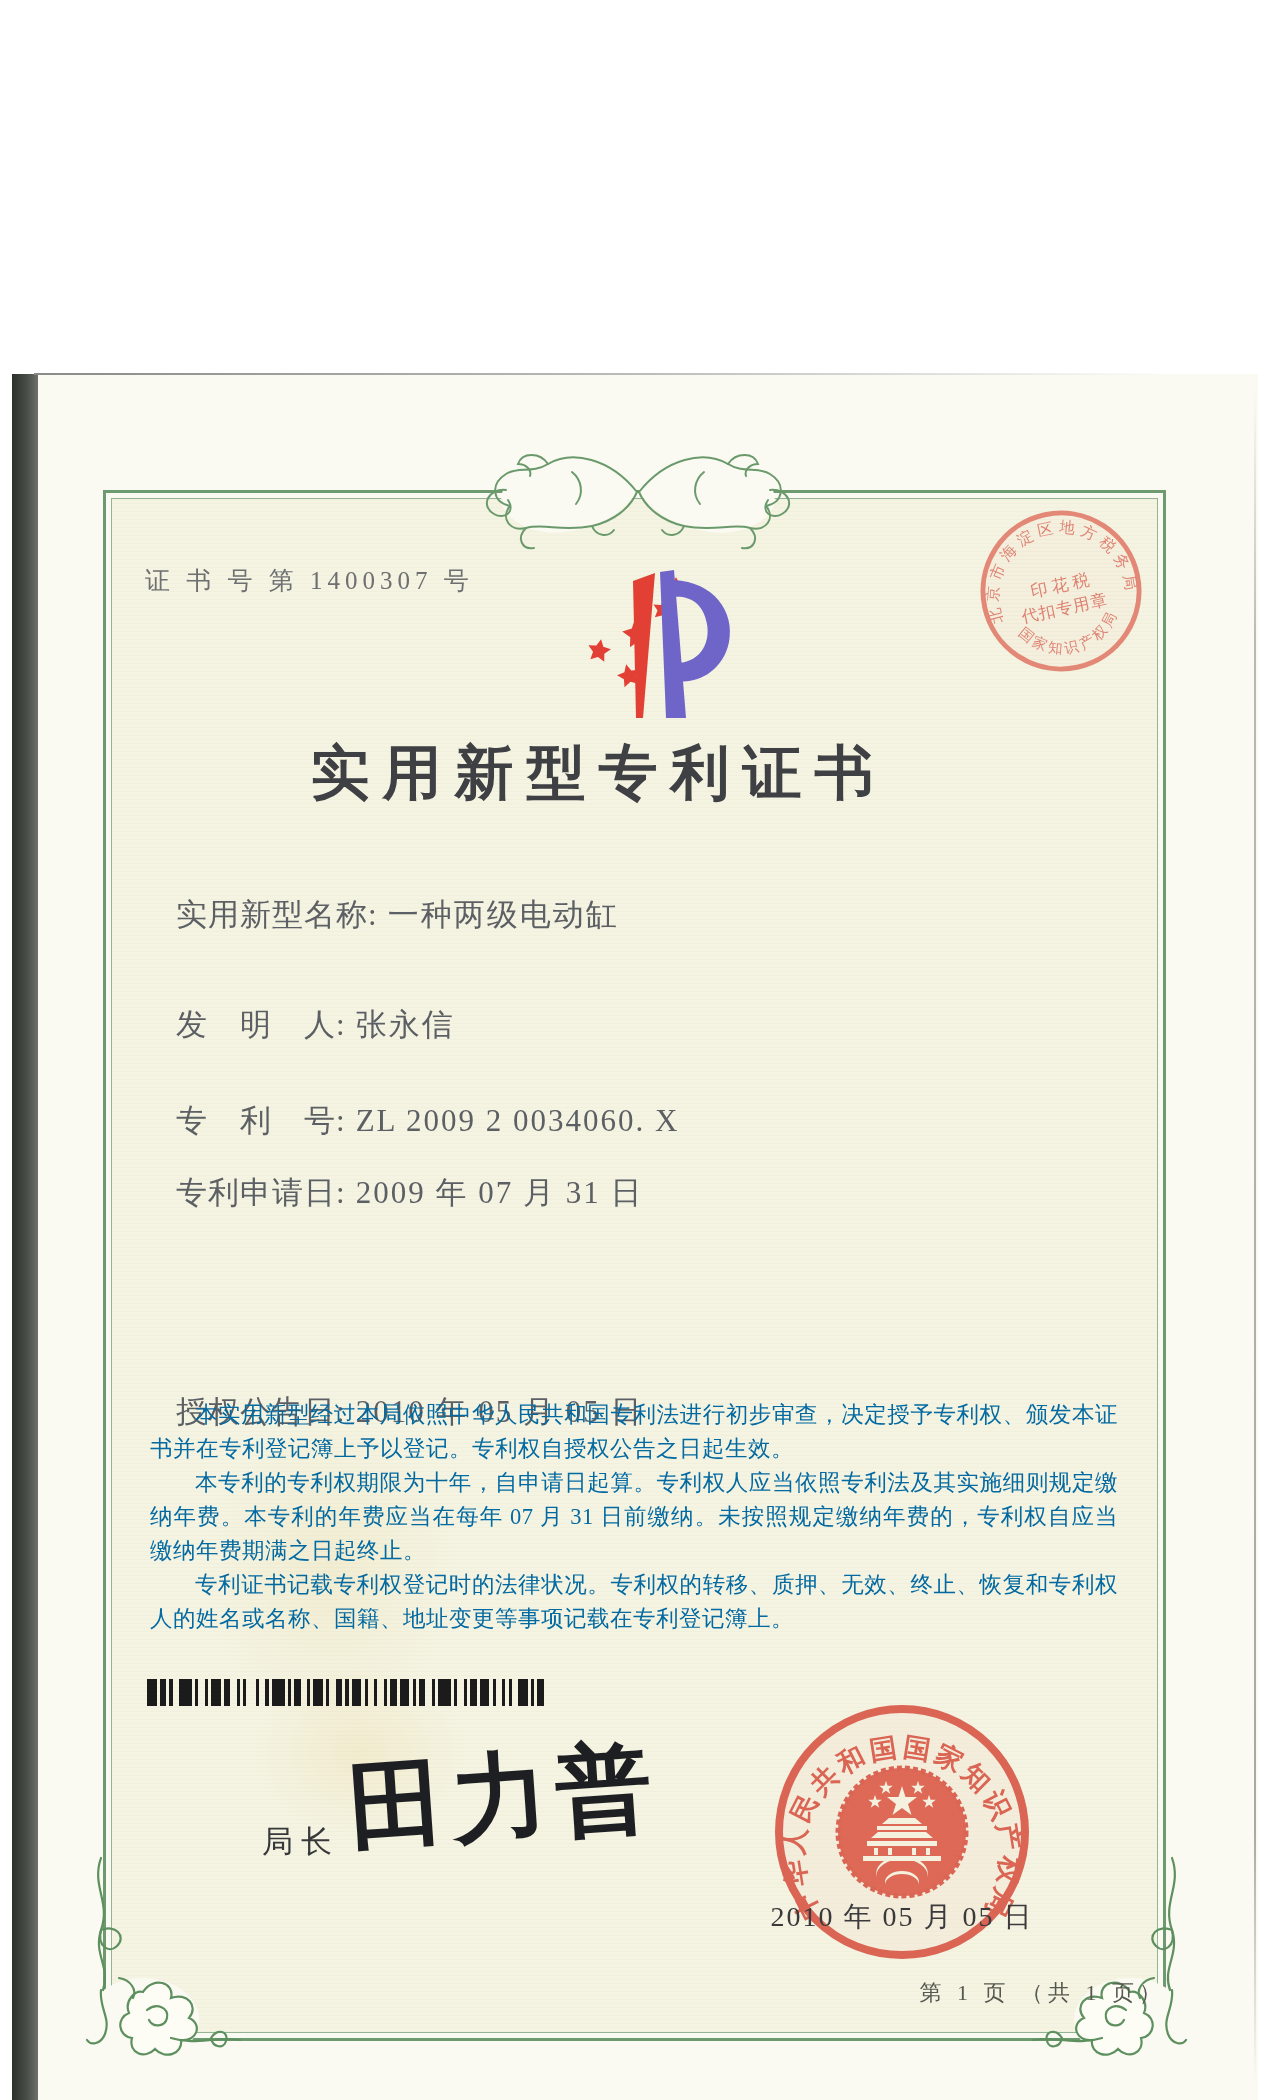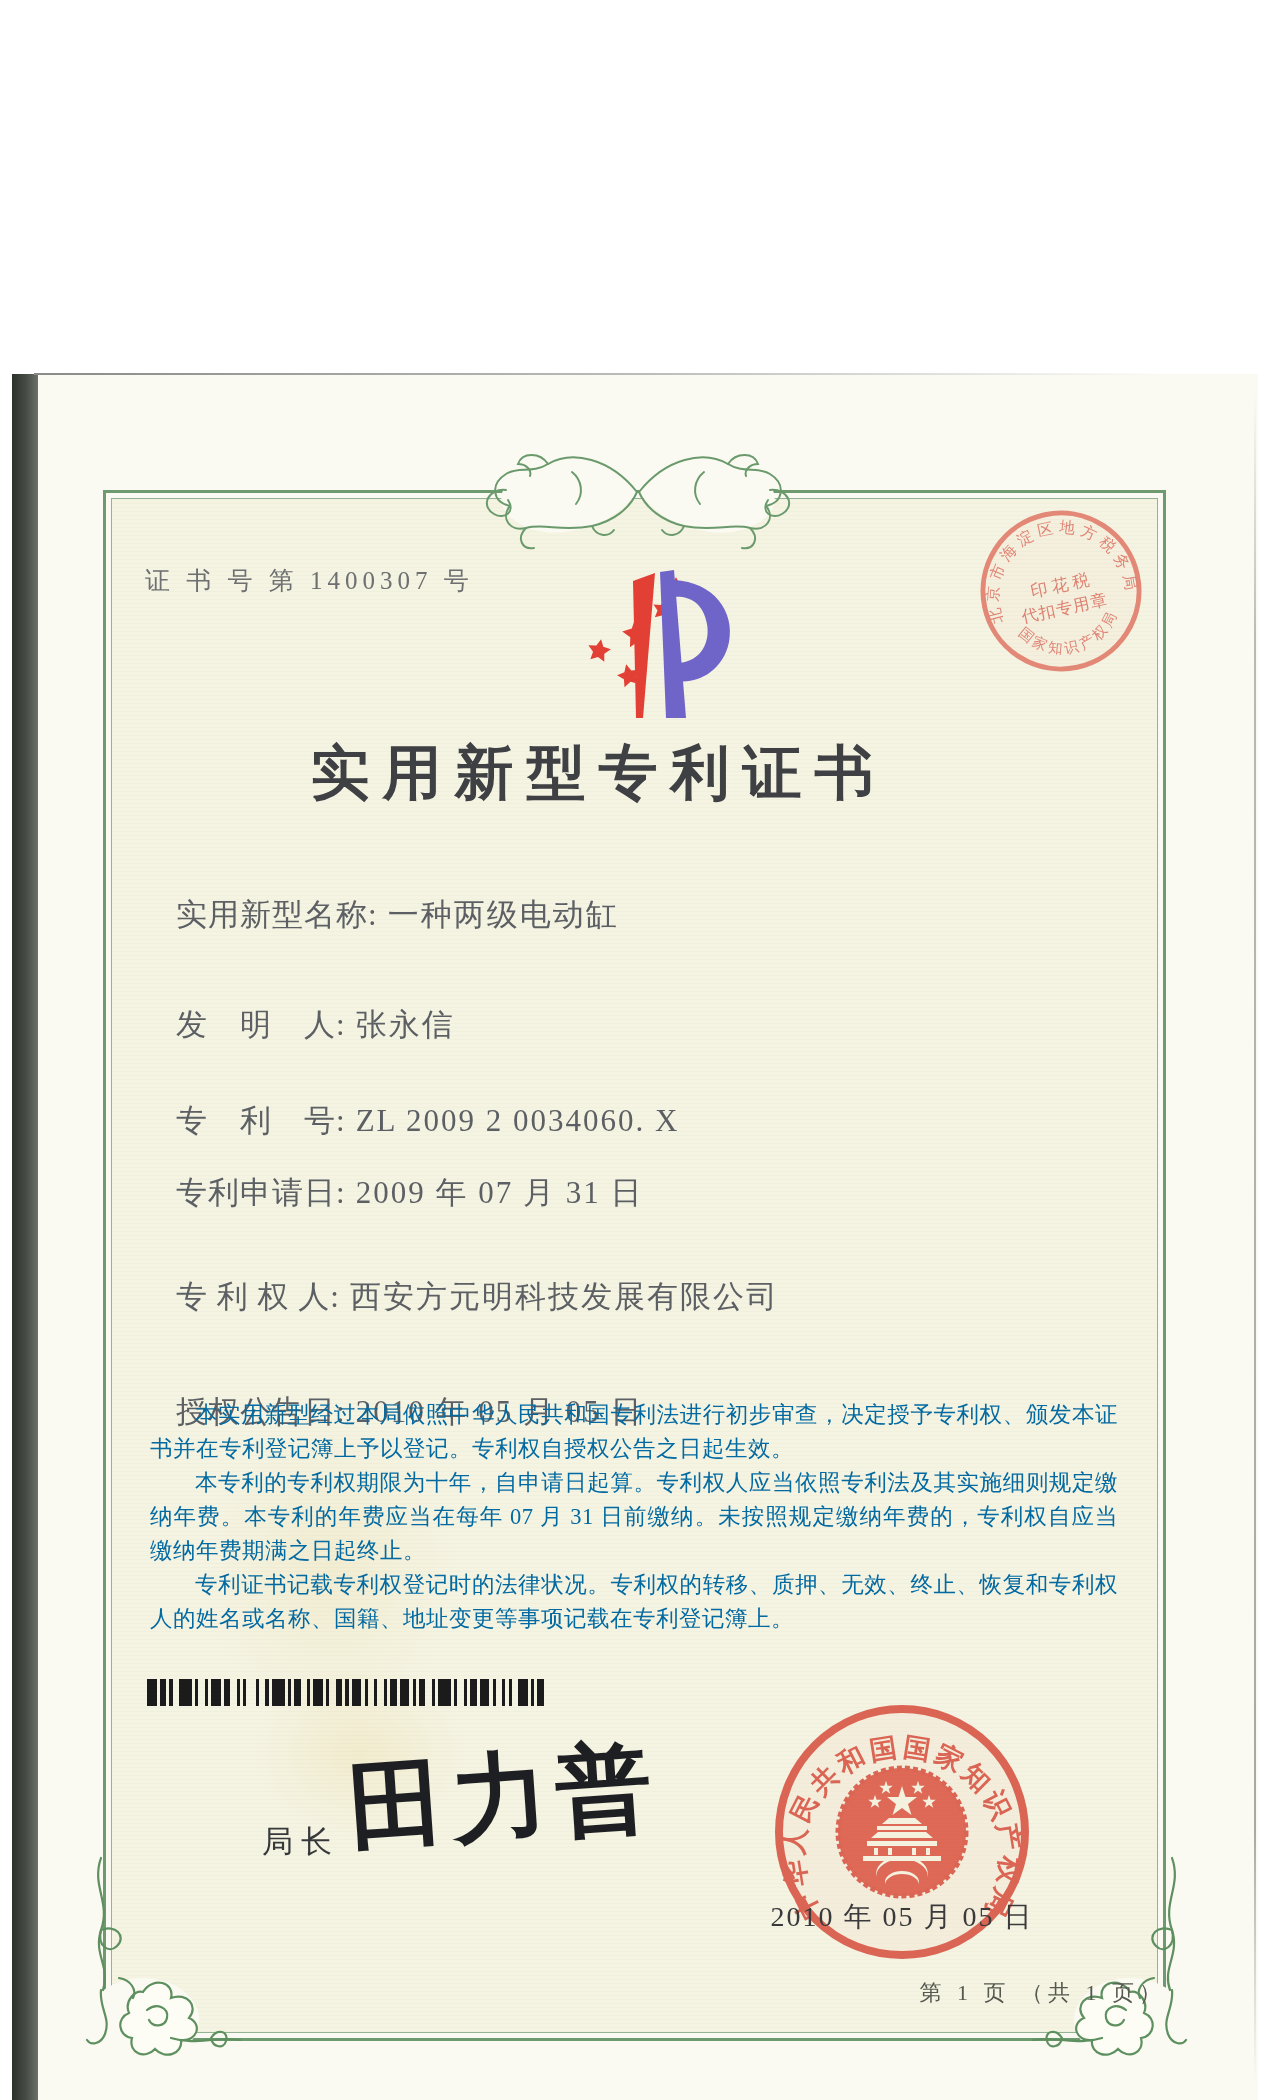--- a/index.html
+++ b/index.html
@@ -138,21 +138,20 @@
     <path d="M 115,4 L 129,2 L 141,150 L 121,150 Z" fill="#6f65c8"></path>
     <path d="M 129,12 C 169,14 190,44 184,74 C 178,104 151,116 133,113 L 130,95 C 151,96 166,79 162,56 C 158,33 142,27 127,29 Z" fill="#6f65c8"></path>
   </svg>
 
   <div class="abs" id="title">实用新型专利证书</div>
 
   <div class="abs field" id="row2"><span>发　明　人:</span><span class="val">张永信</span></div>
   <div class="abs field" id="row1"><span>实用新型名称:</span><span class="val">一种两级电动缸</span></div>
   <div class="abs field" id="row3"><span>专　利　号:</span><span class="val">ZL 2009 2 0034060. X</span></div>
   <div class="abs field" id="row4"><span>专利申请日:</span><span class="val">2009 年 07 月 31 日</span></div>
-  <div class="abs field" id="row5"><span>专 利 权 人:</span><span class="val">西安方元明科技发展有限公司</span></div>
   <div class="abs field" id="row6"><span>授权公告日:</span><span class="val">2010 年 05 月 05 日</span></div>
 
   <div class="abs" id="paras">
     <p>本实用新型经过本局依照中华人民共和国专利法进行初步审查，决定授予专利权、颁发本证书并在专利登记簿上予以登记。专利权自授权公告之日起生效。</p>
     <p>本专利的专利权期限为十年，自申请日起算。专利权人应当依照专利法及其实施细则规定缴纳年费。本专利的年费应当在每年 07 月 31 日前缴纳。未按照规定缴纳年费的，专利权自应当缴纳年费期满之日起终止。</p>
     <p>专利证书记载专利权登记时的法律状况。专利权的转移、质押、无效、终止、恢复和专利权人的姓名或名称、国籍、地址变更等事项记载在专利登记簿上。</p>
   </div>
 
   <div class="abs" id="barcode">
       <i style="left:0.00px;width:9.60px"></i>

